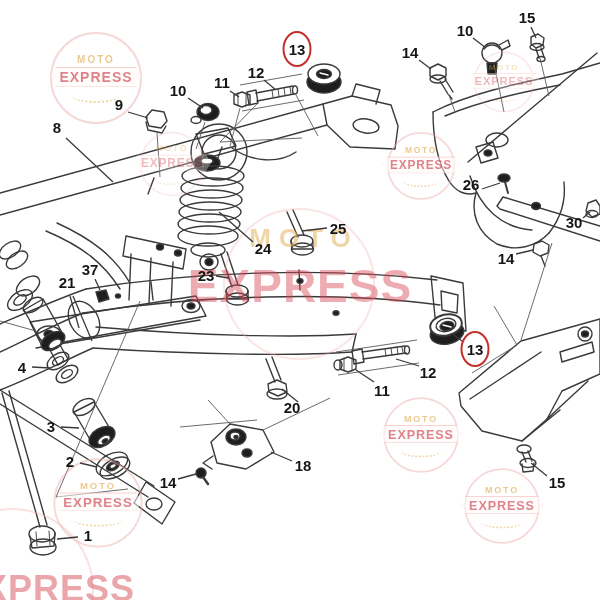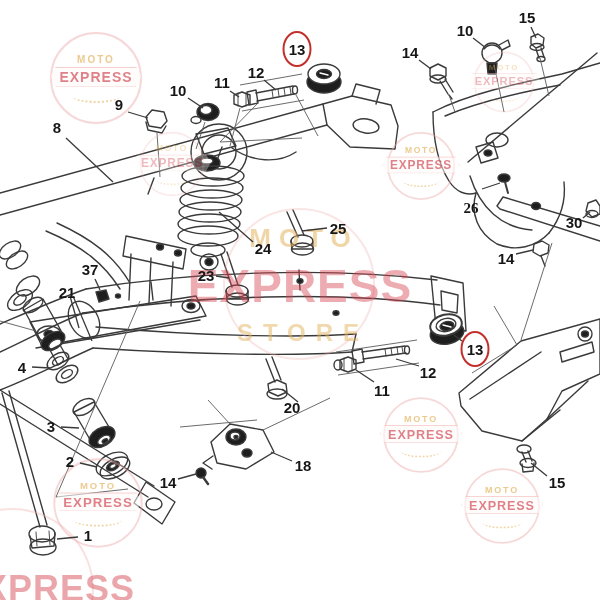--- a/index.html
+++ b/index.html
@@ -286,21 +286,20 @@
       <path d="M540,58 L549,96"></path>
       <path d="M449,95 L455,112"></path>
       <path d="M0,321 L36,331"></path>
     </g>
   </svg>
 
   <div class="wm-layer">
     <div class="wm-center-circle"></div>
     <div class="wm-center-moto">MOTO</div>
     <div class="wm-center-express">EXPRESS</div>
-    <div class="wm-center-store">STORE</div>
     <div class="wm-corner-ring"></div>
     <div class="wm-corner-express">EXPRESS</div>
     <div id="stamps">
         <div class="stamp" style="left: 96px; top: 78px; width: 88px; height: 88px; transform: translate(-50%, -50%) scale(1);">
           <span class="wm-top">MOTO</span>
           <span class="wm-banner">EXPRESS</span>
           <span class="wm-arc"></span>
         </div>
         <div class="stamp" style="left: 172px; top: 164px; width: 72px; height: 72px; transform: translate(-50%, -50%) scale(0.85); opacity: 0.55;">
           <span class="wm-top">MOTO</span>
@@ -373,28 +372,28 @@
     <div class="part-label" style="left: 57px; top: 127px;">8</div>
     <div class="part-label" style="left: 119px; top: 104px;">9</div>
     <div class="part-label" style="left: 178px; top: 90px;">10</div>
     <div class="part-label" style="left: 222px; top: 82px;">11</div>
     <div class="part-label" style="left: 256px; top: 72px;">12</div>
     <div class="part-label" style="left: 297px; top: 49px;">13</div>
     <div class="ring" style="left: 297px; top: 49px;"></div>
     <div class="part-label" style="left: 410px; top: 52px;">14</div>
     <div class="part-label" style="left: 465px; top: 30px;">10</div>
     <div class="part-label" style="left: 527px; top: 17px;">15</div>
-    <div class="part-label" style="left: 471px; top: 208px; font-family: Liberation Serif, serif;">26</div>
+    <div class="part-label" style="left: 471px; top: 184px;">26</div>
     <div class="part-label" style="left: 574px; top: 222px;">30</div>
     <div class="part-label" style="left: 506px; top: 258px;">14</div>
     <div class="part-label" style="left: 263px; top: 248px;">24</div>
     <div class="part-label" style="left: 338px; top: 228px;">25</div>
     <div class="part-label" style="left: 206px; top: 275px;">23</div>
     <div class="part-label" style="left: 90px; top: 269px;">37</div>
-    <div class="part-label" style="left: 67px; top: 292px;">21</div>
+    <div class="part-label" style="left: 67px; top: 282px;">21</div>
     <div class="part-label" style="left: 303px; top: 465px;">18</div>
     <div class="part-label" style="left: 292px; top: 407px;">20</div>
     <div class="part-label" style="left: 168px; top: 482px;">14</div>
     <div class="part-label" style="left: 382px; top: 390px;">11</div>
     <div class="part-label" style="left: 428px; top: 372px;">12</div>
     <div class="part-label" style="left: 475px; top: 349px;">13</div>
     <div class="ring" style="left: 475px; top: 349px;"></div>
     <div class="part-label" style="left: 557px; top: 482px;">15</div>
   </div>
 

